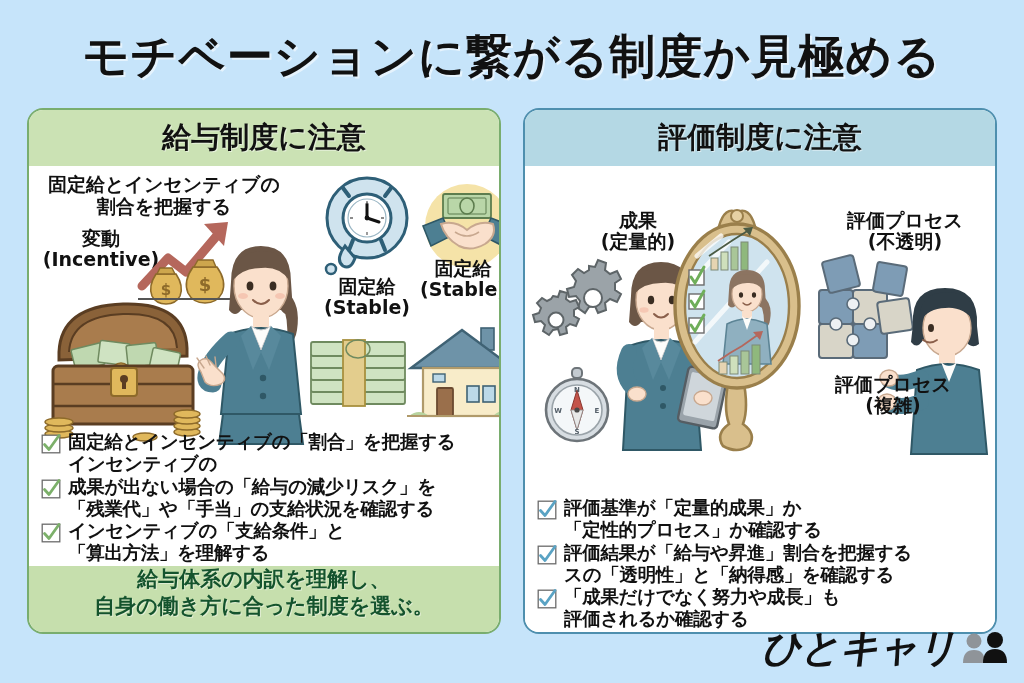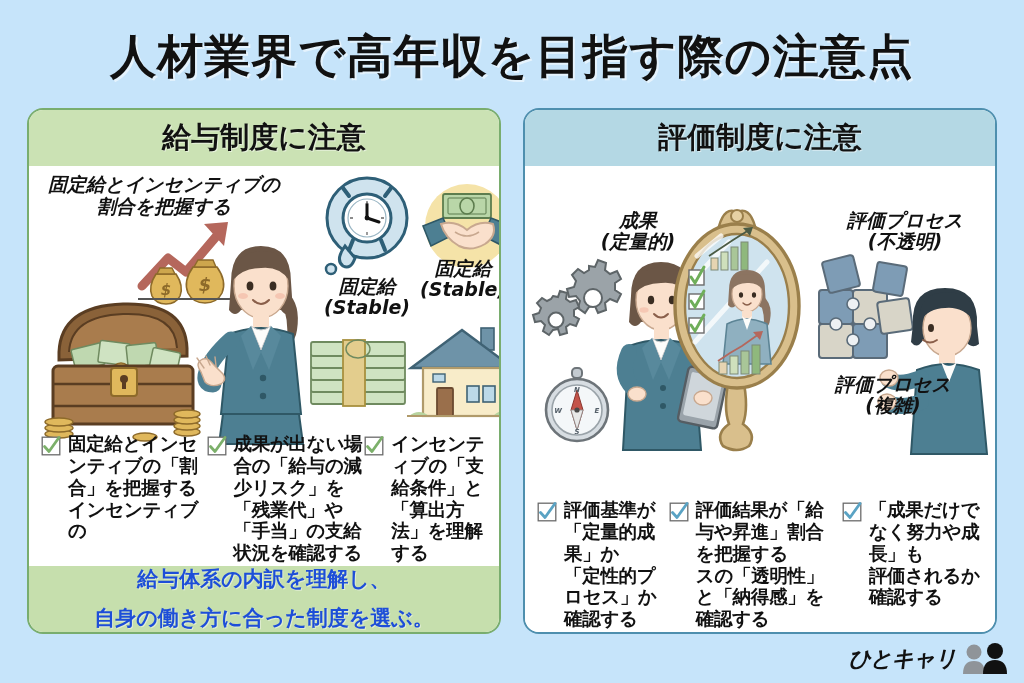--- a/index.html
+++ b/index.html
@@ -75,37 +75,36 @@
     position: relative;
     background: #fff;
     overflow: hidden;
   }
 
   .panel-footer {
     flex: 0 0 66px;
     display: flex;
     flex-direction: column;
     align-items: center;
-    justify-content: space-between;
+    justify-content: flex-start;
     font-size: 21px;
     font-weight: bold;
-    color: #1d4ed8;
+    color: #14532d;
     line-height: 1.3;
     text-shadow: 1px 1px 0 rgba(255,255,255,0.45);
     white-space: nowrap;
   }
   .panel--left  .panel-footer { background: #c6dfad; }
   .panel--right .panel-footer { background: #b0d4e2; }
 
   
   .illus {
     position: relative;
     height: 318px;
     width: 100%;
-    font-style: italic;
   }
 
   .lbl {
     position: absolute;
     text-align: center;
     font-size: 19px;
     font-weight: bold;
     color: #111;
     line-height: 1.12;
     white-space: pre-line;
@@ -116,21 +115,21 @@
     line-height: 1.15;
   }
 
   
   .checklist {
     position: absolute;
     left: 12px;
     right: 14px;
     bottom: 2px;
     display: flex;
-    flex-direction: row;
+    flex-direction: column;
     gap: 1px;
   }
   .check-item {
     display: flex;
     align-items: flex-start;
     gap: 7px;
   }
   .check-box {
     flex: 0 0 auto;
     margin-top: 3px;
@@ -147,49 +146,51 @@
   
   .logo {
     position: absolute;
     right: 16px;
     bottom: 8px;
     display: flex;
     align-items: center;
     gap: 6px;
   }
   .logo-text {
-    font-size: 22px;
+    font-size: 39px;
     font-weight: bold;
     font-style: italic;
     color: #111;
     letter-spacing: -1px;
     white-space: nowrap;
   }
   .logo-people { display: flex; align-items: flex-end; gap: 2px; }
 
   svg { display: block; overflow: visible; }
 </style>
 </head>
 <body>
 
-<div class="page-title">人材業界で高年収を目指す際の注意点</div>
+<div class="page-title">モチベーションに繋がる制度か見極める</div>
 
 <div class="panels">
 
   <section class="panel panel--left">
 
     <div class="panel-header">給与制度に注意</div>
 
     <div class="panel-body">
 
       <div class="illus">
 
         <div class="lbl lbl-head" style="left:10px; top:8px; width:250px;">固定給とインセンティブの
 割合を把握する</div>
 
+        <div class="lbl" style="left:12px; top:62px; width:120px;">変動
+(Incentive)</div>
 
         <svg style="position:absolute; left:105px; top:48px;" width="120" height="90" viewBox="0 0 120 90">
           <path d="M8 72 L34 44 L52 58 L86 18" stroke="#b5675c" stroke-width="9" fill="none" stroke-linecap="round" stroke-linejoin="round"></path>
           <path d="M70 10 L94 8 L90 32 Z" fill="#b5675c"></path>
 
           <g transform="translate(12,52)">
             <path d="M10 8 Q2 20 6 30 Q10 38 20 38 Q30 38 34 30 Q38 20 30 8 Z" fill="#e0b85c" stroke="#8d6a2a" stroke-width="1.6"></path>
             <path d="M11 8 L29 8 L26 2 L14 2 Z" fill="#cda64d" stroke="#8d6a2a" stroke-width="1.4"></path>
             <text x="20" y="29" font-size="15" font-weight="bold" fill="#8d6a2a" text-anchor="middle">$</text>
           </g>

